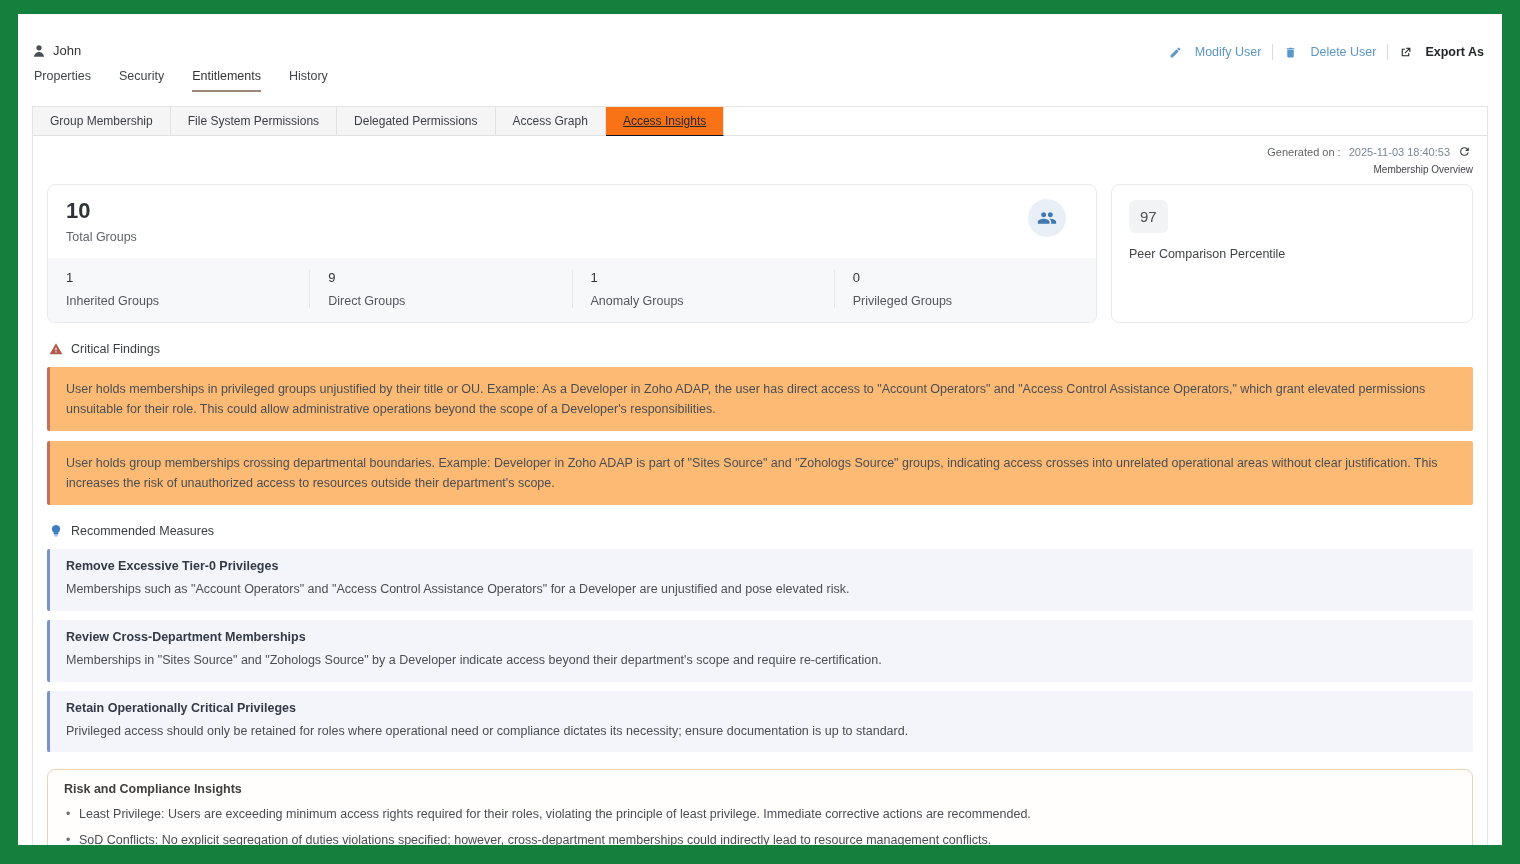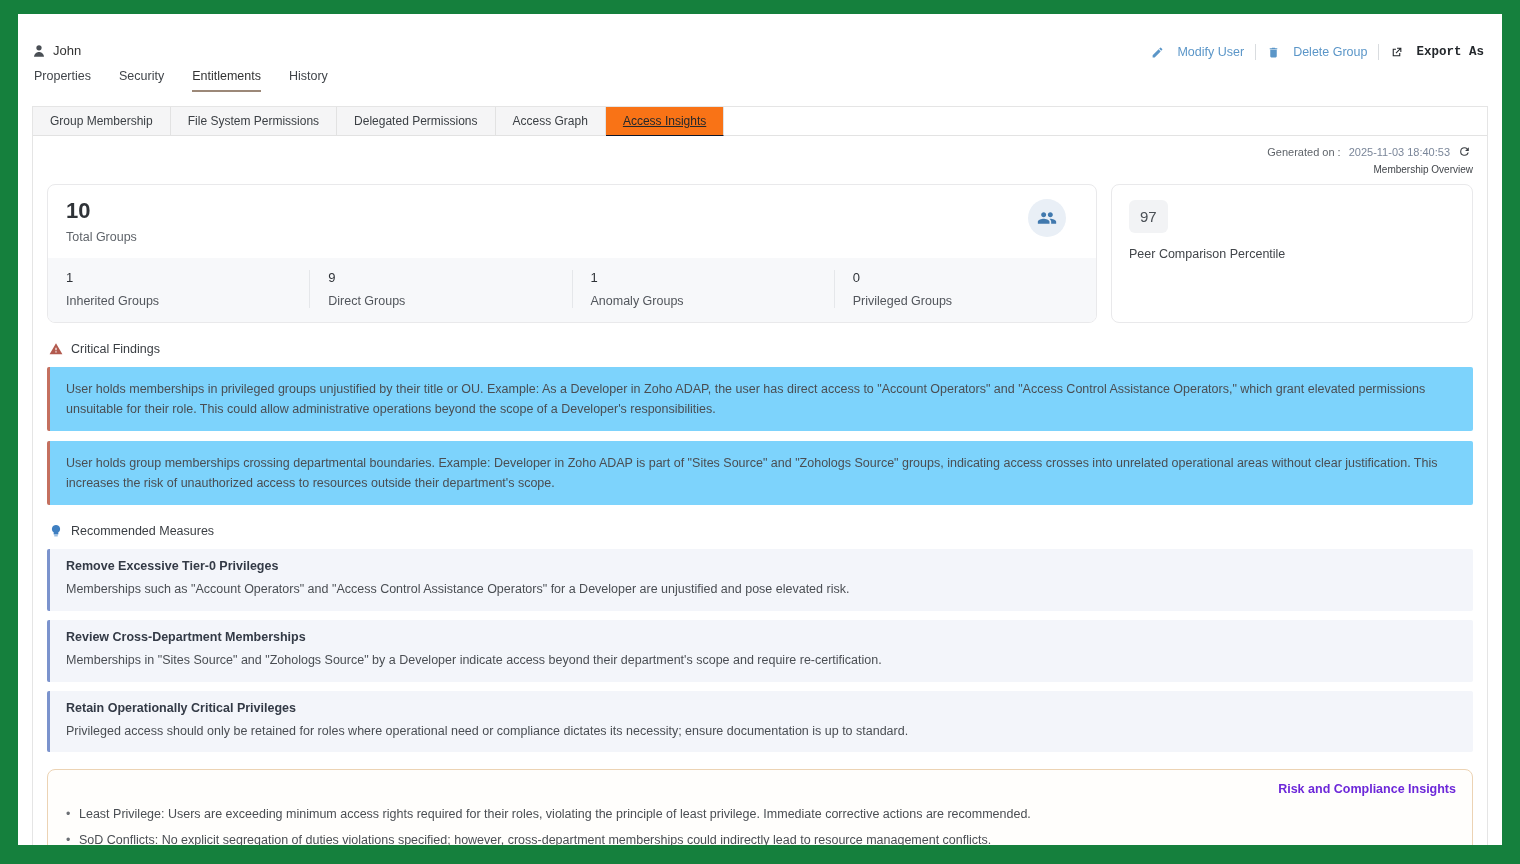--- a/index.html
+++ b/index.html
@@ -19,21 +19,21 @@
   .user-row { display:flex; align-items:center; gap:7px; }
   .user-icon { width:14px; height:14px; color:#4a4f55; display:inline-flex; }
   .user-icon svg { width:14px; height:14px; fill:currentColor; }
   .user-name { font-size:13px; color:#333; }
   .main-tabs { display:flex; gap:28px; margin-top:11px; padding-left:2px; }
   .main-tab { font-size:12.5px; color:#41454a; padding-bottom:7px; cursor:pointer; border-bottom:2px solid transparent; }
   .main-tab.active { border-bottom-color:#9c8878; color:#333; }
   .header-actions { position:absolute; right:18px; top:30px; display:flex; align-items:center; gap:11px; }
   .action-btn { display:flex; align-items:center; gap:13px; font-size:12.5px; cursor:pointer; }
   .action-btn.blue { color:#5b96c8; }
-  .action-btn.dark { color:#23272b; font-weight:600;font-family:Liberation Mono, monospace; }
+  .action-btn.dark { color:#23272b; font-weight:600; }
   .action-btn svg { width:13px; height:13px; fill:currentColor; }
   .action-divider { width:1px; height:16px; background:#d9dcdf; }
 
   
   .tab-panel { margin:14px 14px 0 14px; border:1px solid #e5e5e5; background:#fff; }
   .subtab-bar { display:flex; background:#fff; border-bottom:1px solid #e3e3e3; }
   .subtab {
     font-size:12px; color:#3c4045; padding:7px 17px; background:#f5f5f6;
     border:1px solid #e2e2e2; border-top:none; border-left:none; cursor:pointer;
     margin-bottom:-1px;
@@ -70,36 +70,36 @@
   .peer-label { font-size:12.5px; color:#41454a; margin-top:14px; }
 
   
   .section-heading { display:flex; align-items:center; gap:8px; margin:19px 0 11px 2px; font-size:12.5px; color:#3a3e43; }
   .section-heading svg { width:14px; height:14px; }
   .warning-icon svg { fill:#b25a4e; }
   .bulb-icon svg { fill:#3f7fc1; }
 
   
   .finding-box {
-    background:#7dd3fc; border-left:3px solid #c4705f; border-radius:2px;
+    background:#fdba74; border-left:3px solid #c4705f; border-radius:2px;
     padding:12px 16px; margin-bottom:10px;
     font-size:12.5px; color:#4a4e53; line-height:1.6;
   }
   .measure-box {
     background:#f3f5fa; border-left:3px solid #7b93cd; border-radius:2px;
     padding:10px 16px 12px; margin-bottom:9px;
   }
   .measure-title { font-size:12.5px; font-weight:600; color:#333a46; }
   .measure-desc { font-size:12.5px; color:#4a4e53; margin-top:7px; line-height:1.5; }
 
   
   .outline-box { border-radius:8px; padding:12px 16px 12px; margin-top:17px; background:#fffefc; }
   .risk-box { border:1px solid #ecd3b4; }
   .outline-title { font-size:12.5px; font-weight:600; margin-bottom:9px; }
-  .risk-box .outline-title { color:#6d28d9;text-align:right; }
+  .risk-box .outline-title { color:#404040; }
   .bullet-list { list-style:none; }
   .bullet-list li {
     position:relative; padding-left:15px; margin:7px 0;
     font-size:12.5px; color:#4a4e53; line-height:1.5;
   }
   .bullet-list li::before { content:"•"; position:absolute; left:2px; top:0; color:#6b6f74; }
 </style>
 </head>
 <body>
 
@@ -130,21 +130,21 @@
         </span>
         <span>Modify User</span>
       </div>
       <div class="action-divider"></div>
       <div class="action-btn blue">
         <span style="display:inline-flex">
           <svg viewBox="0 0 24 24">
               <path d="M6 19a2 2 0 0 0 2 2h8a2 2 0 0 0 2-2V7H6v12zM19 4h-3.5l-1-1h-5l-1 1H5v2h14V4z"></path>
             </svg>
         </span>
-        <span>Delete Group</span>
+        <span>Delete User</span>
       </div>
       <div class="action-divider"></div>
       <div class="action-btn dark">
         <span style="display:inline-flex">
           <svg viewBox="0 0 24 24">
               <path d="M5 5h6v2H7v10h10v-4h2v6H5V5z"></path>
               <path d="M13 3h8v8h-2V6.41l-7.29 7.3-1.42-1.42L17.59 5H13V3z"></path>
             </svg>
         </span>
         <span>Export As</span>

